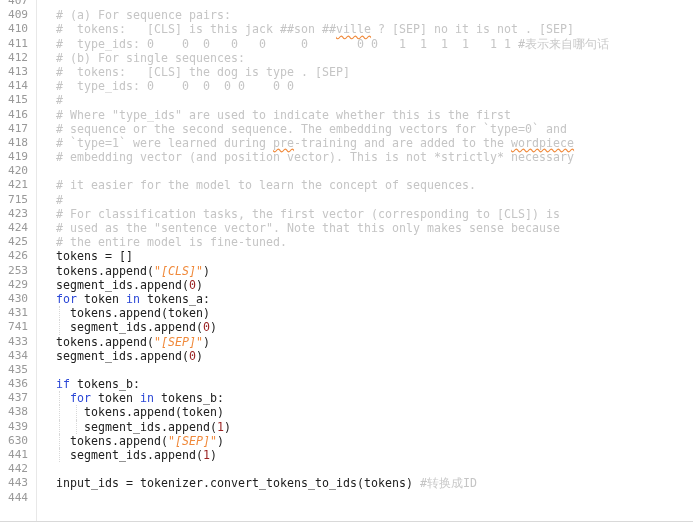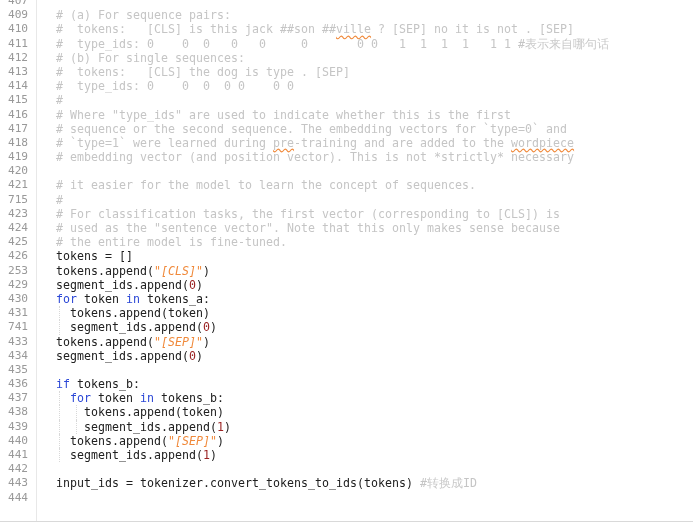--- a/index.html
+++ b/index.html
@@ -137,21 +137,21 @@
       <div class="line"><span class="ln">430</span><span class="content"><span>  </span><span class="kw">for</span><span> token </span><span class="kw">in</span><span> tokens_a:</span></span></div>
       <div class="line"><span class="ln">431</span><span class="guide g2"></span><span class="content"><span>    tokens.append(token)</span></span></div>
       <div class="line"><span class="ln">741</span><span class="guide g2"></span><span class="content"><span>    segment_ids.append(</span><span class="num">0</span><span>)</span></span></div>
       <div class="line"><span class="ln">433</span><span class="content"><span>  tokens.append(</span><span class="str">"[SEP]"</span><span>)</span></span></div>
       <div class="line"><span class="ln">434</span><span class="content"><span>  segment_ids.append(</span><span class="num">0</span><span>)</span></span></div>
       <div class="line"><span class="ln">435</span><span class="content"></span></div>
       <div class="line"><span class="ln">436</span><span class="content"><span>  </span><span class="kw">if</span><span> tokens_b:</span></span></div>
       <div class="line"><span class="ln">437</span><span class="guide g2"></span><span class="content"><span>    </span><span class="kw">for</span><span> token </span><span class="kw">in</span><span> tokens_b:</span></span></div>
       <div class="line"><span class="ln">438</span><span class="guide g2"></span><span class="guide g3"></span><span class="content"><span>      tokens.append(token)</span></span></div>
       <div class="line"><span class="ln">439</span><span class="guide g2"></span><span class="guide g3"></span><span class="content"><span>      segment_ids.append(</span><span class="num">1</span><span>)</span></span></div>
-      <div class="line"><span class="ln">440</span><span class="guide g2"></span><span class="content"><span>    tokens.append(</span><span class="str">"[SEP]"</span><span>)</span></span></div>
+      <div class="line"><span class="ln">630</span><span class="guide g2"></span><span class="content"><span>    tokens.append(</span><span class="str">"[SEP]"</span><span>)</span></span></div>
       <div class="line"><span class="ln">441</span><span class="guide g2"></span><span class="content"><span>    segment_ids.append(</span><span class="num">1</span><span>)</span></span></div>
       <div class="line"><span class="ln">442</span><span class="content"></span></div>
       <div class="line"><span class="ln">443</span><span class="content"><span>  input_ids = tokenizer.convert_tokens_to_ids(tokens) </span><span class="cm">#</span><span class="cmz">转换成</span><span class="cm">ID</span></span></div>
       <div class="line"><span class="ln">444</span><span class="content"></span></div>
     </div>
   <div class="bottom-fade"></div>
   <div class="bottom-rule"></div>
 </div>
 
 </body></html>

